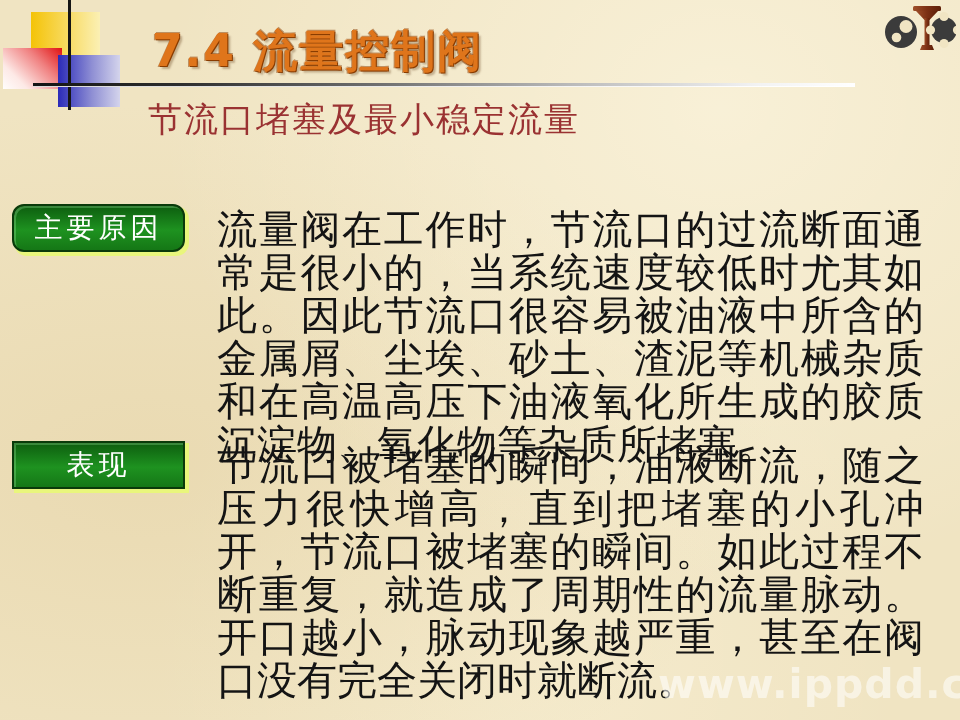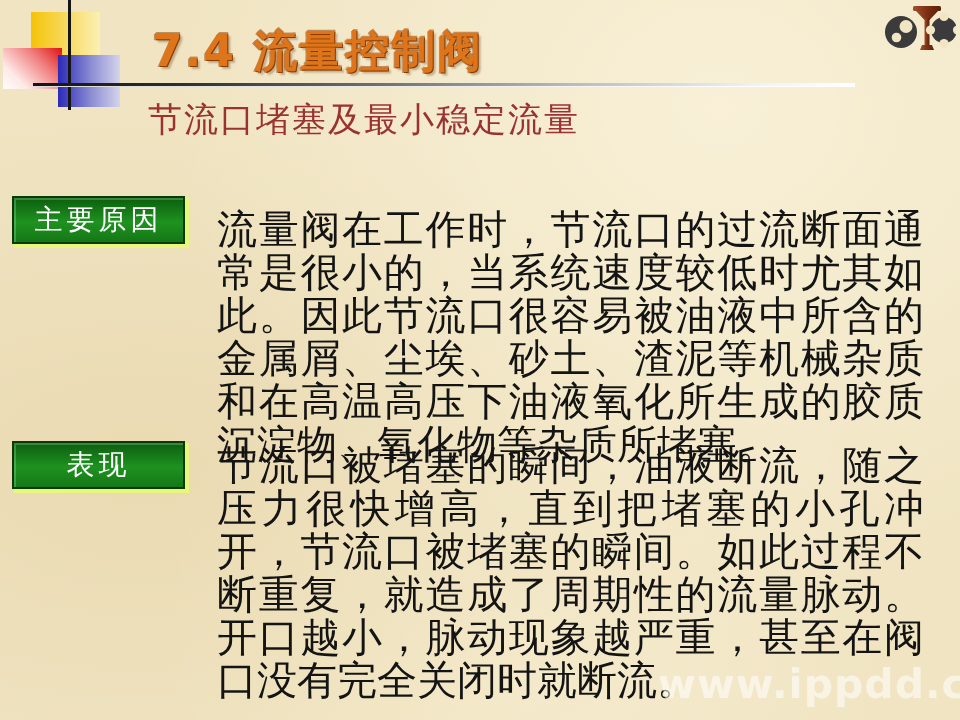--- a/index.html
+++ b/index.html
@@ -40,21 +40,21 @@
   .logo{position:absolute;left:884px;top:4px;width:72px;height:48px;}
   
   .label{
     position:absolute;left:12px;width:169px;height:44px;
     background:linear-gradient(180deg,#0d5e0f 0%,#1e9220 55%,#157716 100%);
     border:2px solid #0a3a0a;
     box-shadow:3px 3px 0 1px #e9f67c, inset 2px 2px 0 rgba(190,255,190,0.25);
     color:#ffffff;font-size:28px;letter-spacing:4px;
     display:flex;align-items:center;justify-content:center;
   }
-  .label1{top:196px;}
+  .label1{top:204px;border-radius:12px;}
   .label2{top:441px;}
   
   .para{
     position:absolute;left:205px;width:707px;margin:12px;
     font-size:40px;line-height:43px;color:#141414;
     text-align:justify;text-justify:inter-character;font-weight:500;
   }
   .para1{top:196px;}
   .para2{top:432px;}
   

